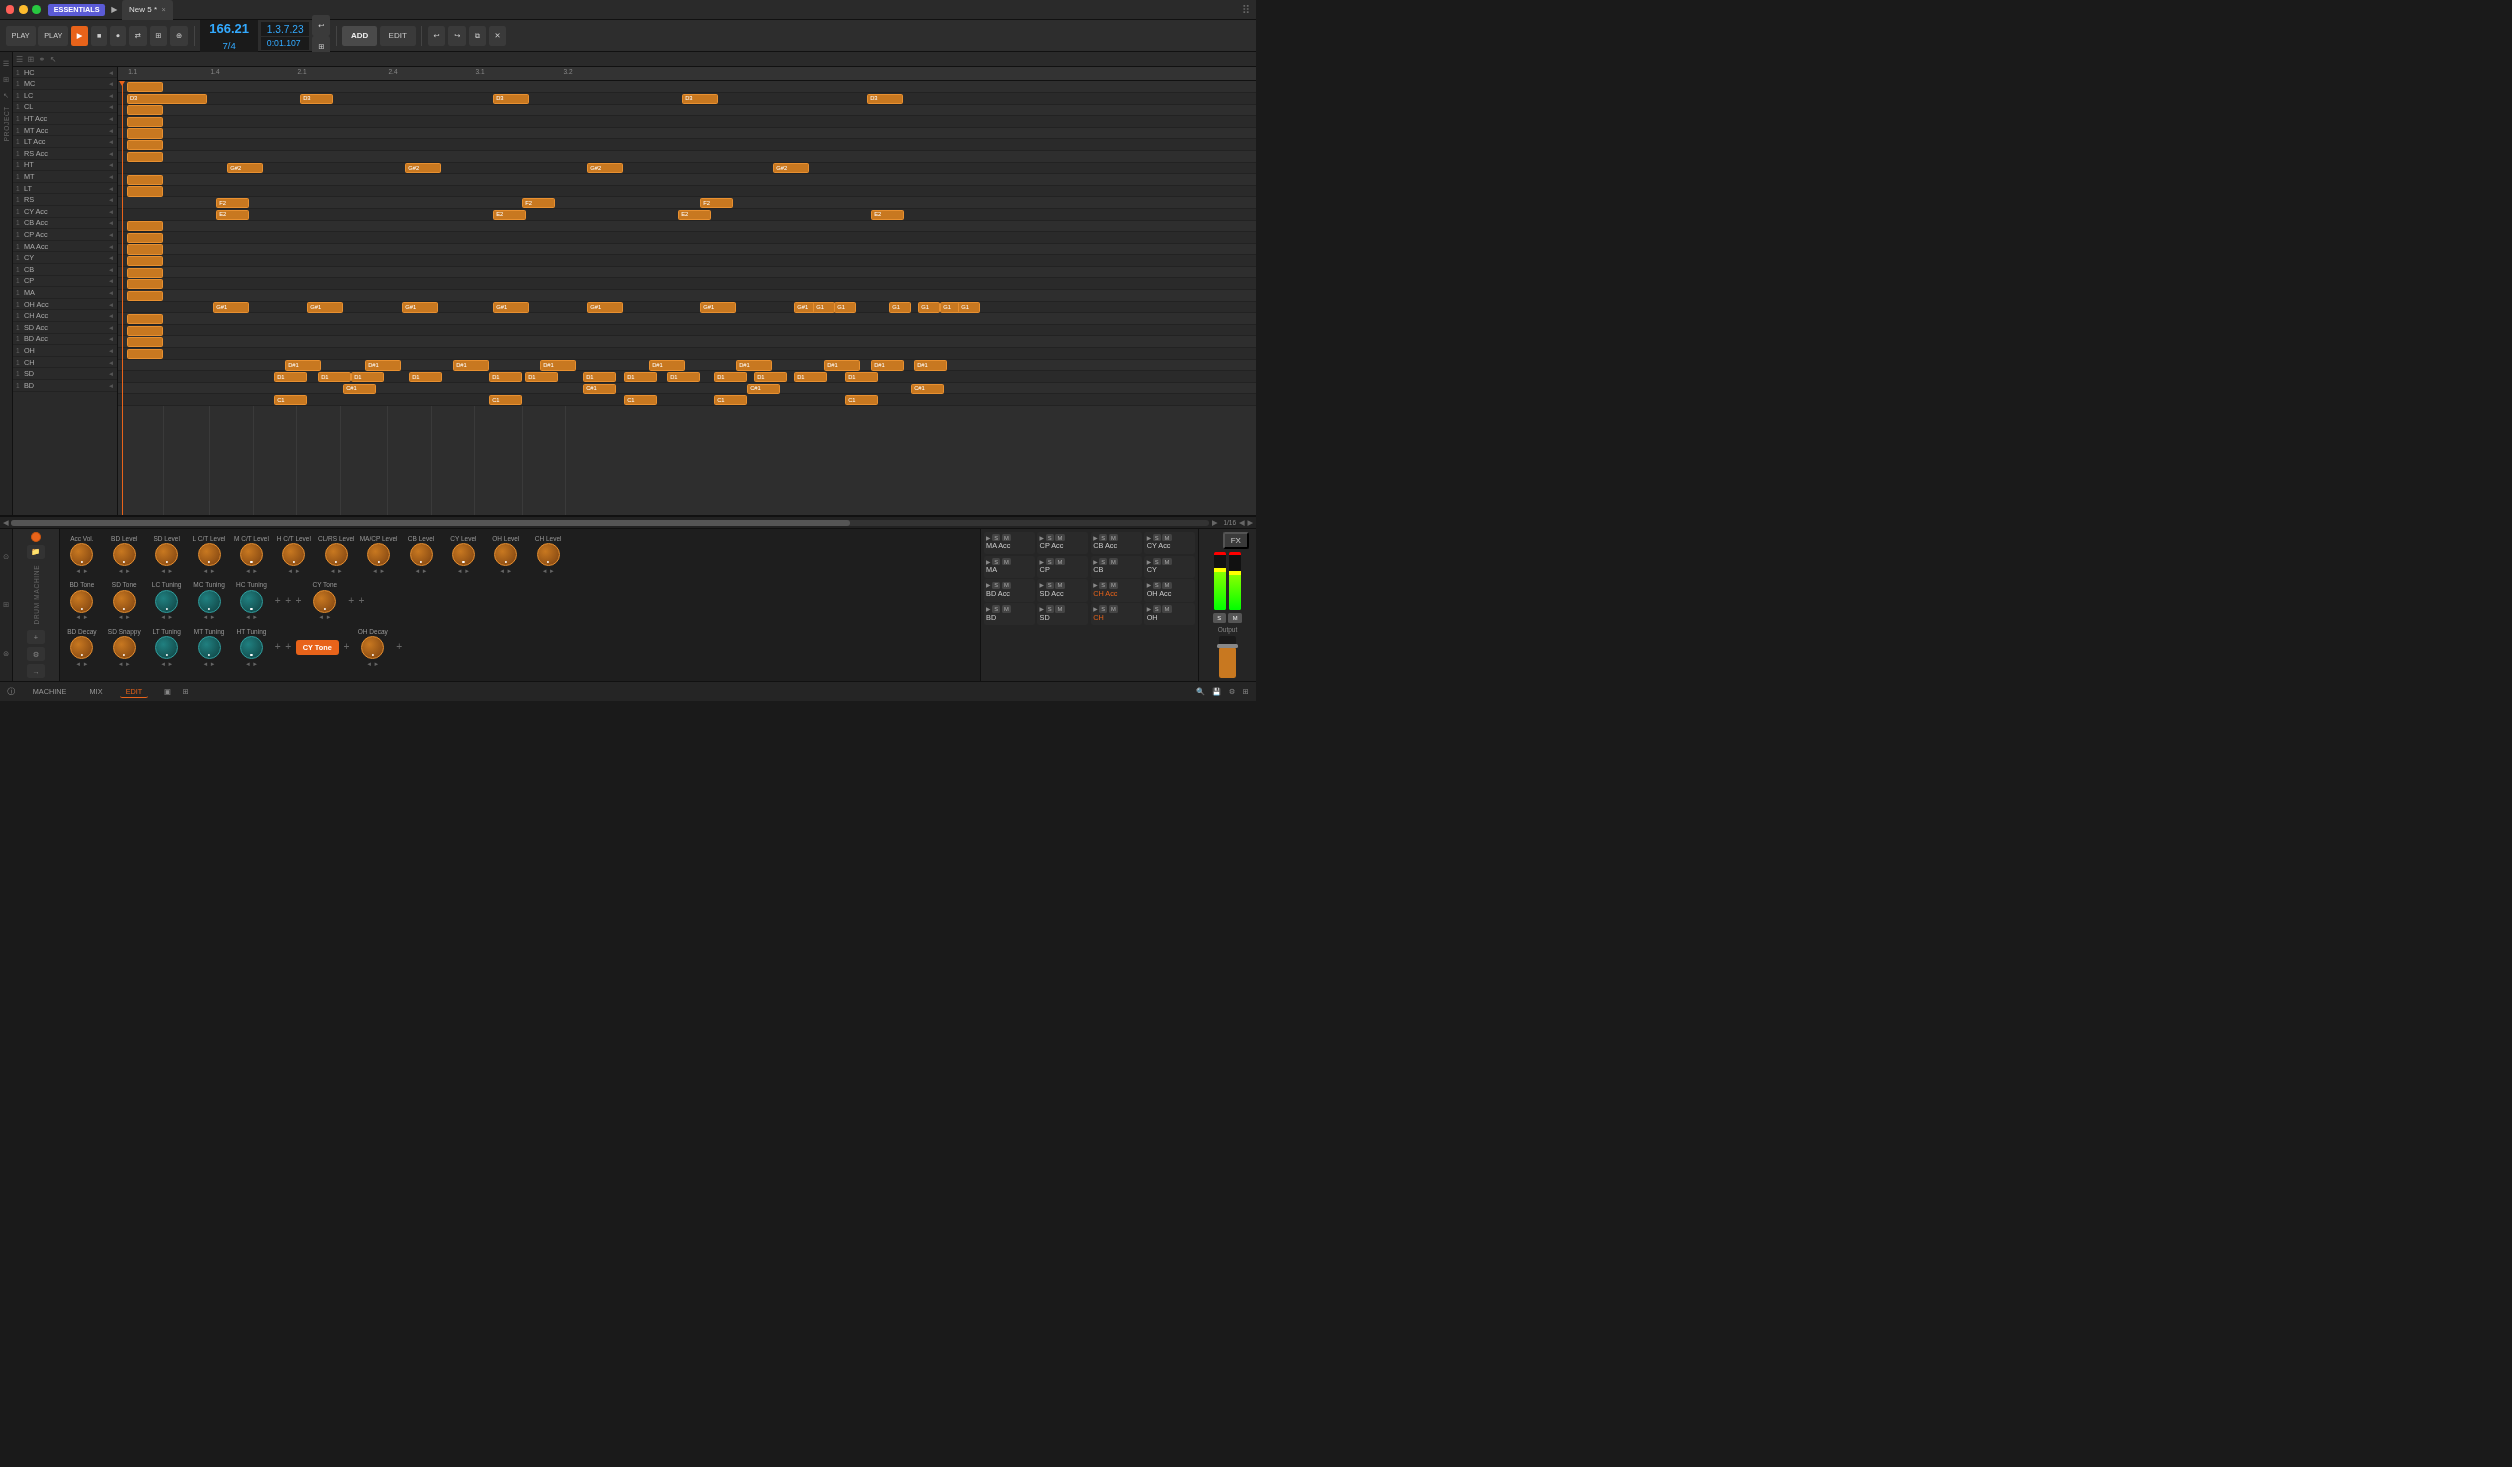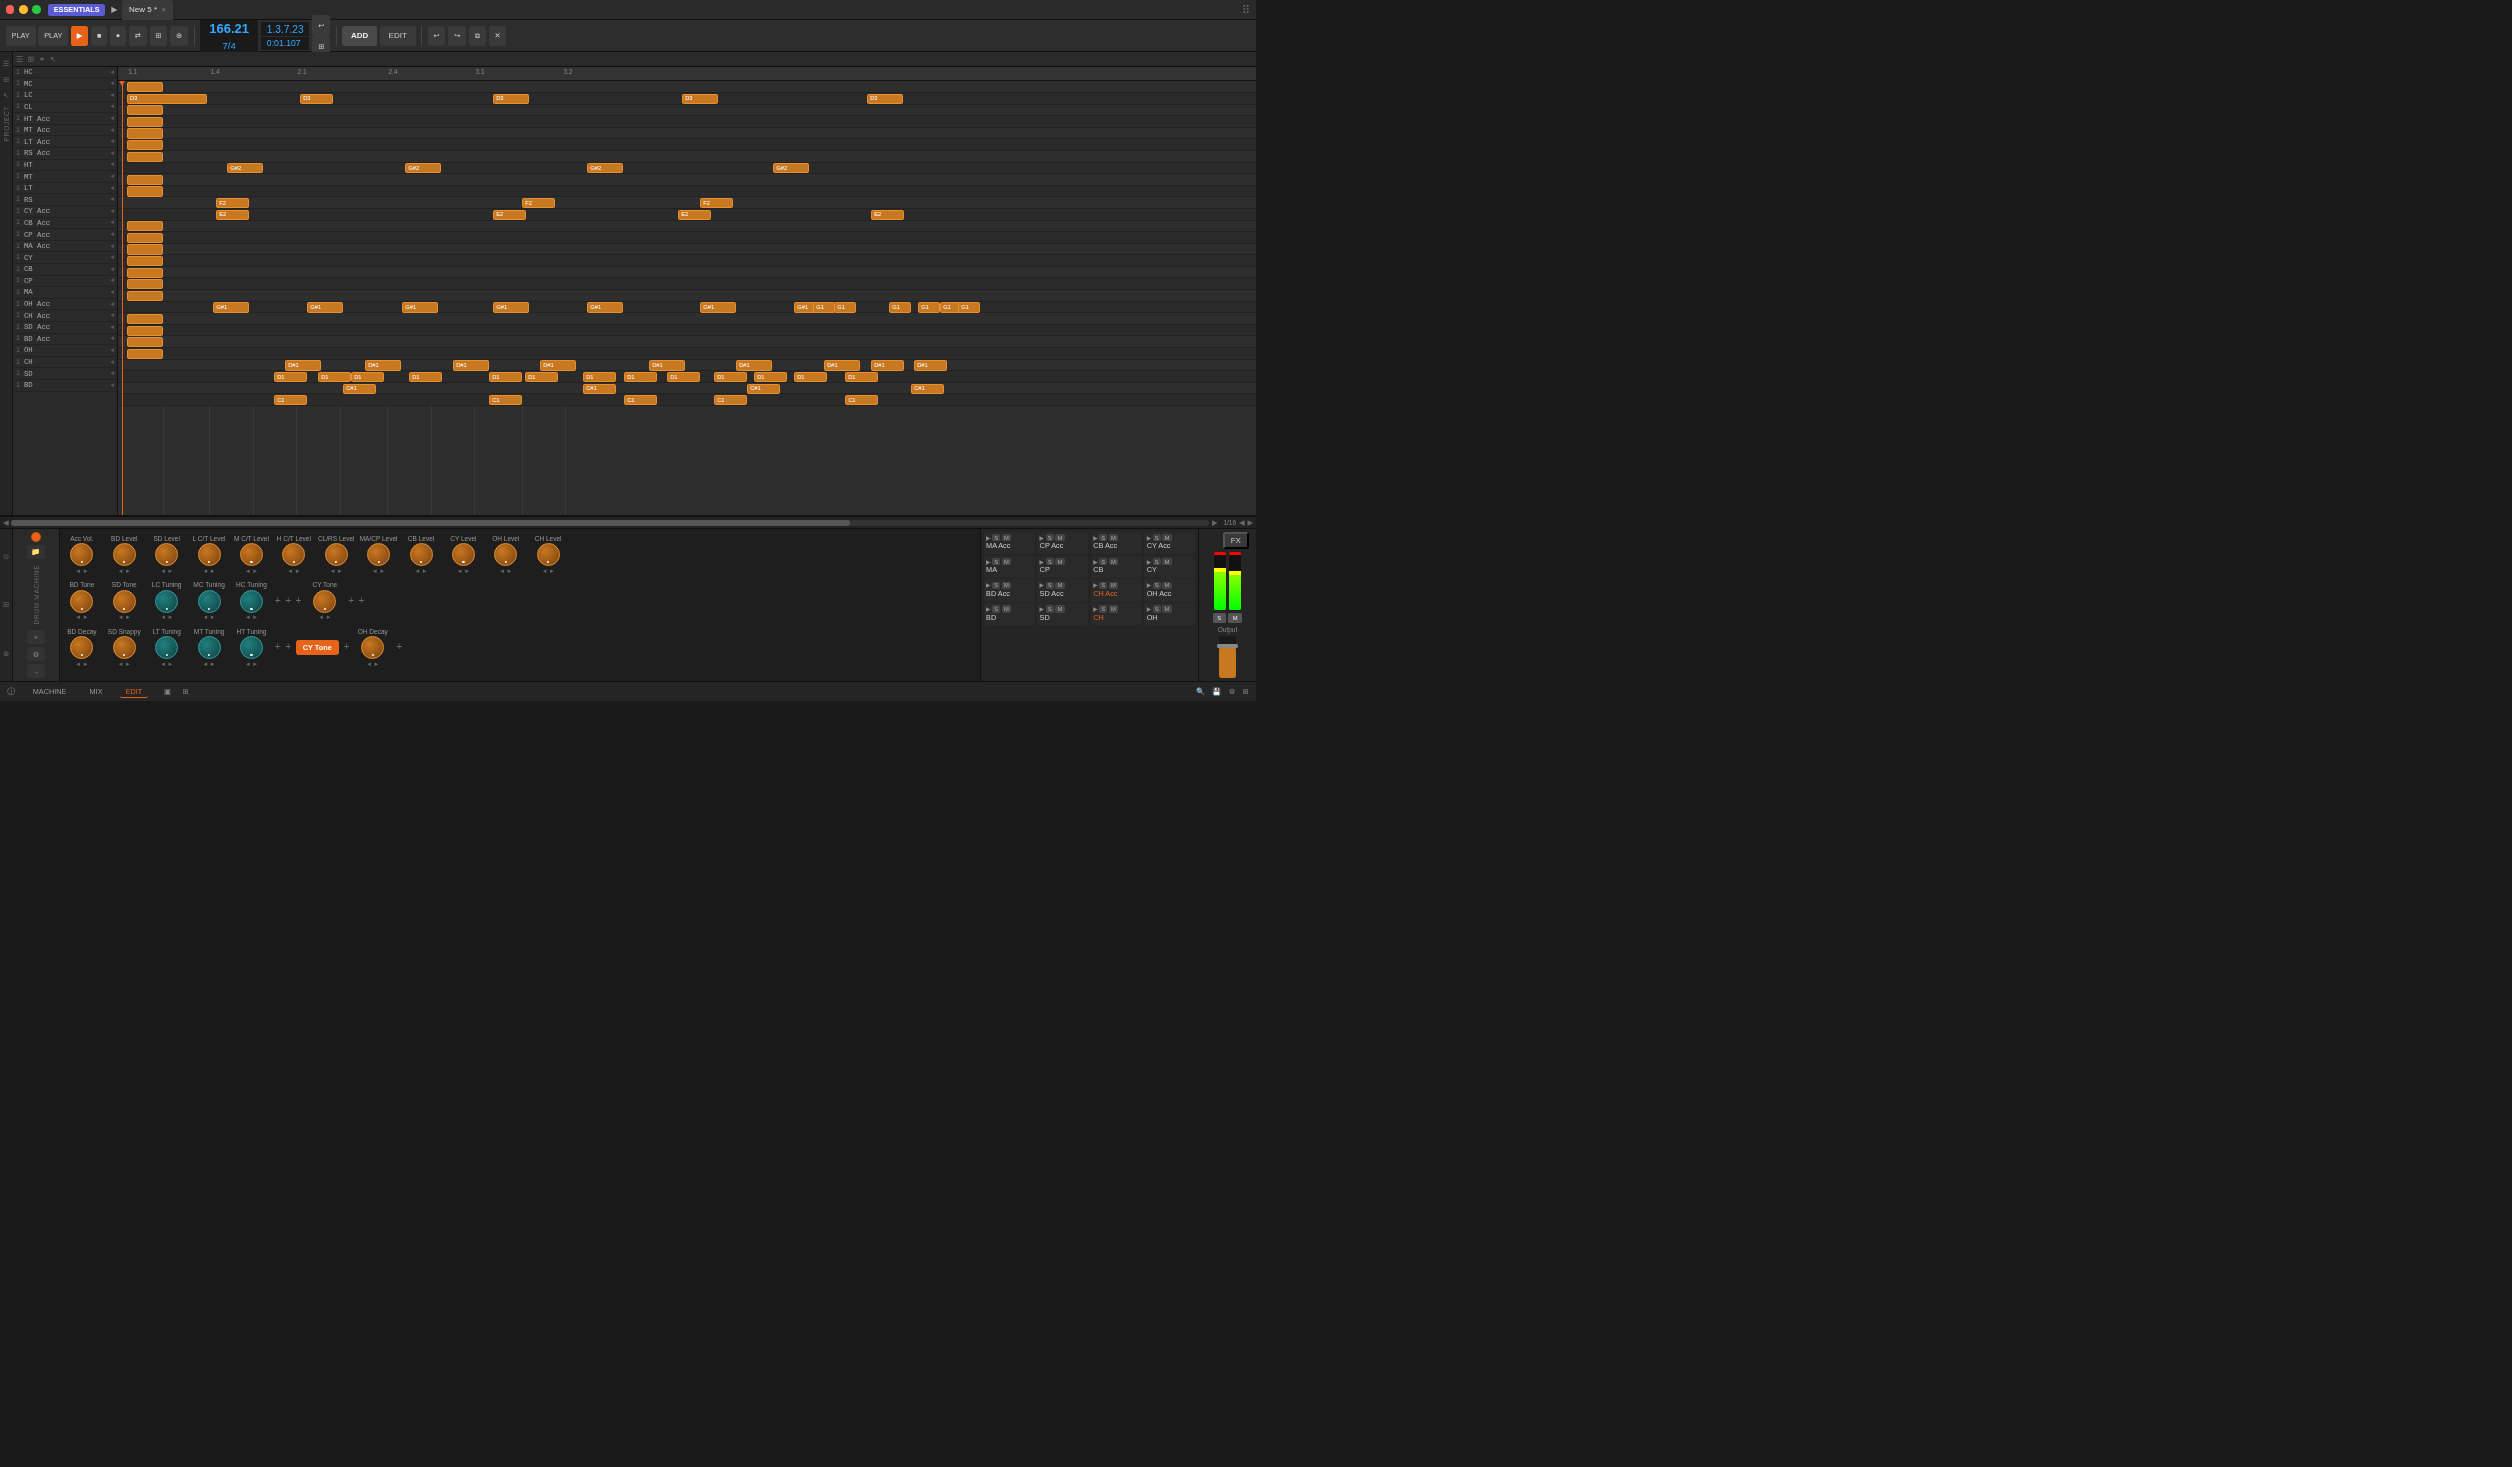--- a/index.html
+++ b/index.html
@@ -140,21 +140,20 @@
     .track-row {
       height: 11.6px;
       display: flex;
       align-items: center;
       padding: 0 2.9px;
       border-bottom: 0.7px solid #222;
       font-size: 7.3px;
       color: #aaa;
       white-space: nowrap;
       overflow: hidden;
-      font-family: Liberation Mono, monospace;
     }
     .track-num { color: #666; margin-right: 2.2px; font-size: 6.5px; min-width: 5.8px; }
     .track-name { flex: 1; overflow: hidden; text-overflow: ellipsis; }
     .track-mute { margin-left: auto; color: #555; font-size: 6.5px; }
 
     
     #timeline-area {
       flex: 1;
       display: flex;
       flex-direction: column;

